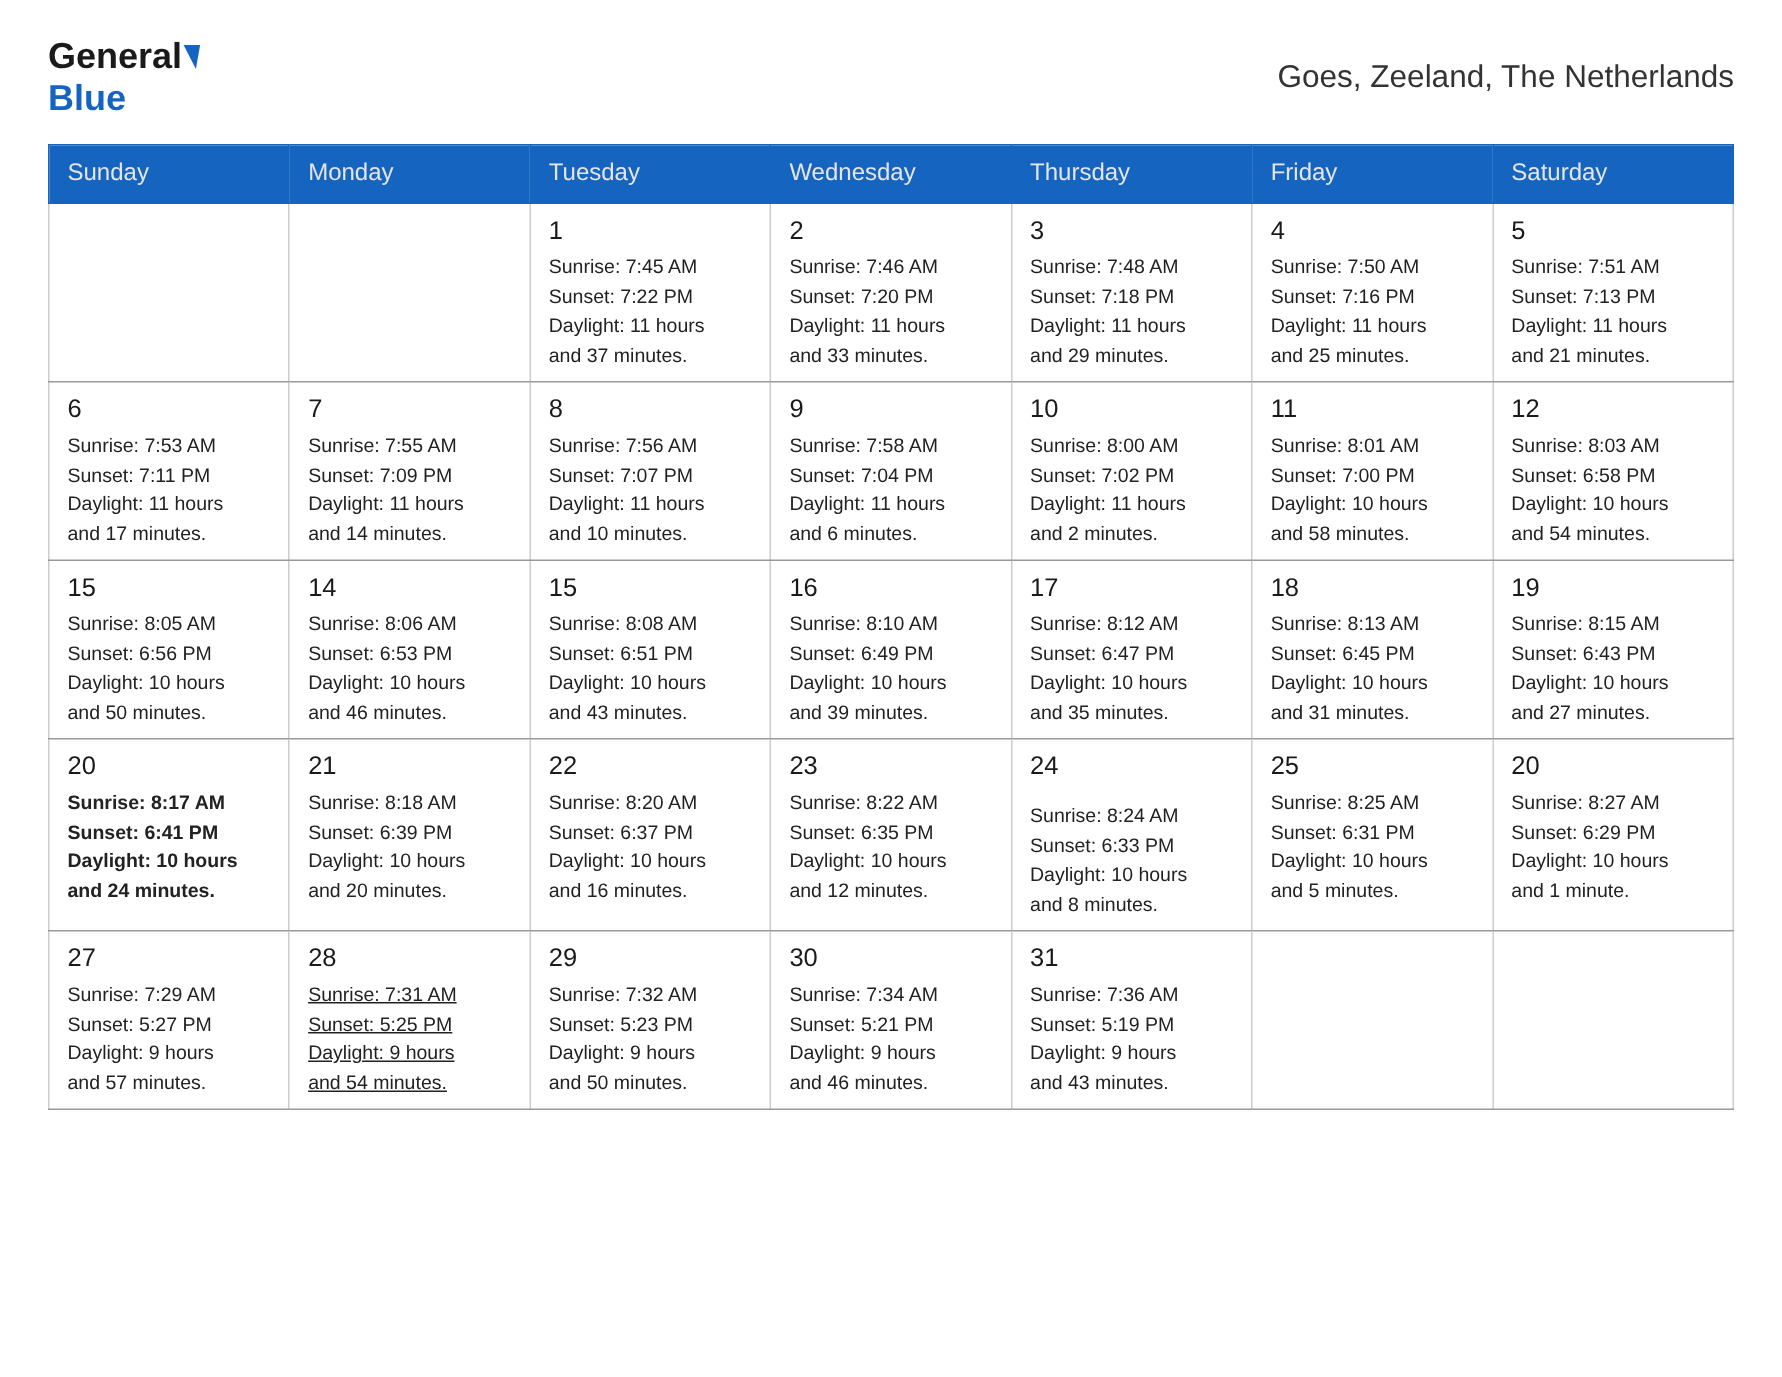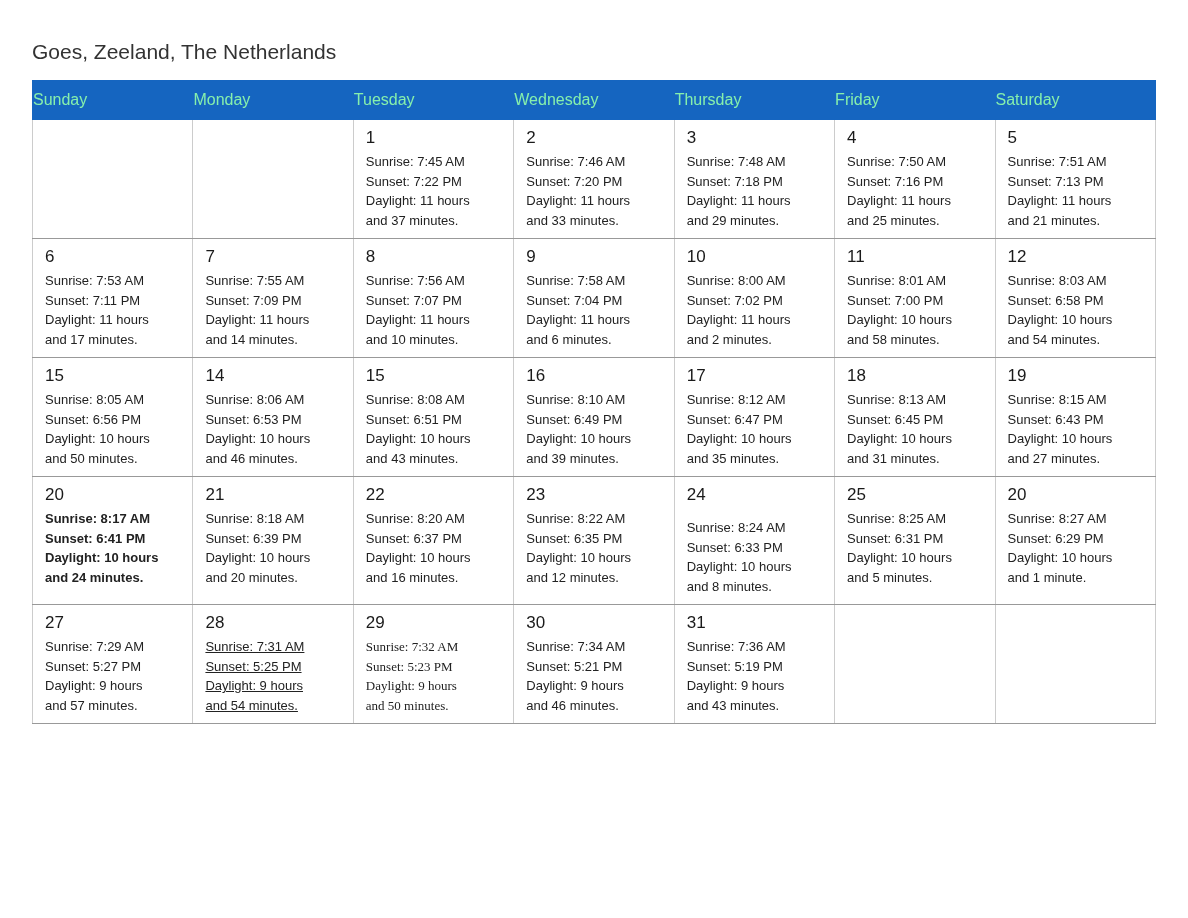--- a/index.html
+++ b/index.html
@@ -35,24 +35,24 @@
       color: #333;
       margin-top: 16px;
     }
     .calendar {
       width: 100%;
       border-collapse: collapse;
       margin-top: 16px;
     }
     .calendar th {
       background-color: #1565c0;
-      color: #86efac;
+      color: #e5e5e5;
       font-size: 16px;
       font-weight: normal;
-      padding: 10px 0;
+      padding: 10px 12px;
       text-align: left;
       border: 1px solid #1565c0;
     }
     .calendar td {
       vertical-align: top;
       padding: 8px 12px;
       border: 1px solid #cccccc;
       width: 14.28%;
       min-height: 100px;
       font-size: 13px;
@@ -99,20 +99,29 @@
     .logo-text-blue {
       font-size: 24px;
       font-weight: bold;
       color: #1565c0;
     }
   </style>
 </head>
 <body>
 
 <div class="header-row">
+  <div class="logo">
+    <div class="logo-line1">
+      <span class="logo-text-general">General</span>
+      <span class="logo-arrow"></span>
+    </div>
+    <div>
+      <span class="logo-text-blue">Blue</span>
+    </div>
+  </div>
   <div class="title-section">
     <div class="location">Goes, Zeeland, The Netherlands</div>
   </div>
 </div>
 
 <table class="calendar">
   <thead>
     <tr>
     <th>Sunday</th>
         <th>Monday</th>
@@ -326,21 +335,21 @@
         </td>
         <td>
           <span class="day-number">28</span>
           <div class="day-info" style="white-space: pre-line; text-decoration: underline;">Sunrise: 7:31 AM
 Sunset: 5:25 PM
 Daylight: 9 hours
 and 54 minutes.</div>
         </td>
         <td>
           <span class="day-number">29</span>
-          <div class="day-info" style="white-space: pre-line; font-family: Liberation Serif, serif;">Sunrise: 7:32 AM
+          <div class="day-info" style="white-space: pre-line;">Sunrise: 7:32 AM
 Sunset: 5:23 PM
 Daylight: 9 hours
 and 50 minutes.</div>
         </td>
         <td>
           <span class="day-number">30</span>
           <div class="day-info" style="white-space: pre-line;">Sunrise: 7:34 AM
 Sunset: 5:21 PM
 Daylight: 9 hours
 and 46 minutes.</div>

